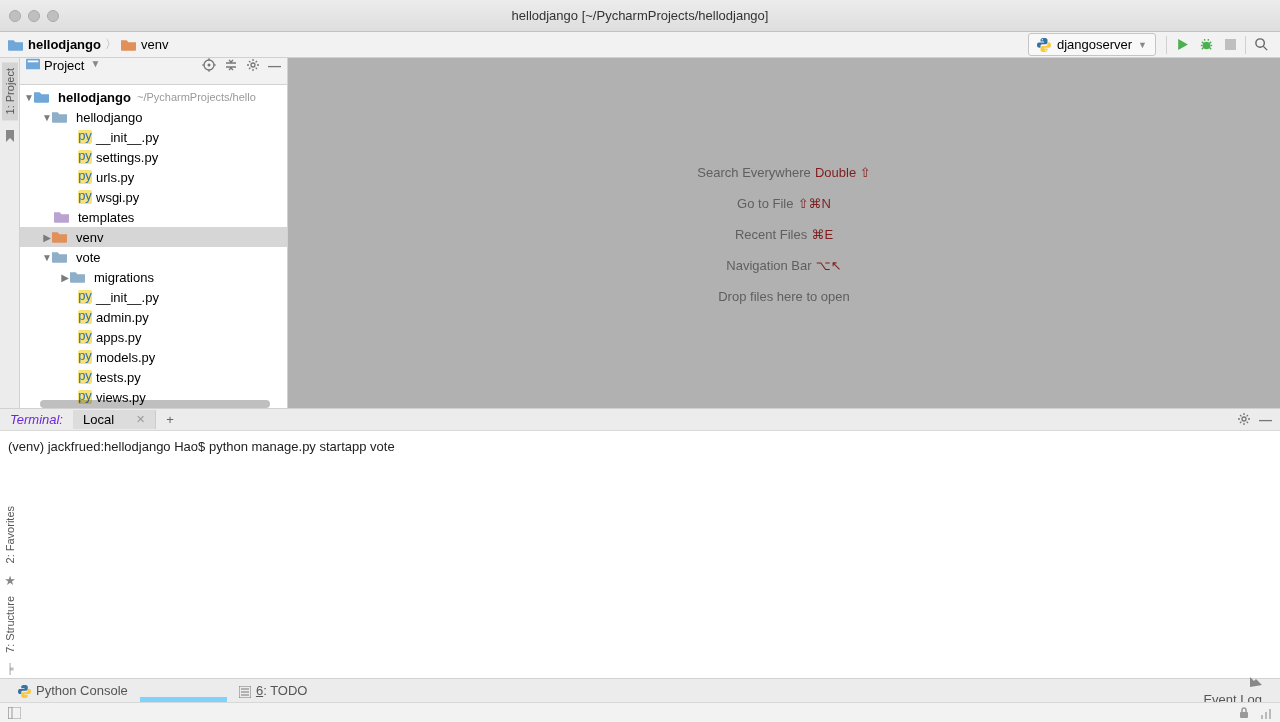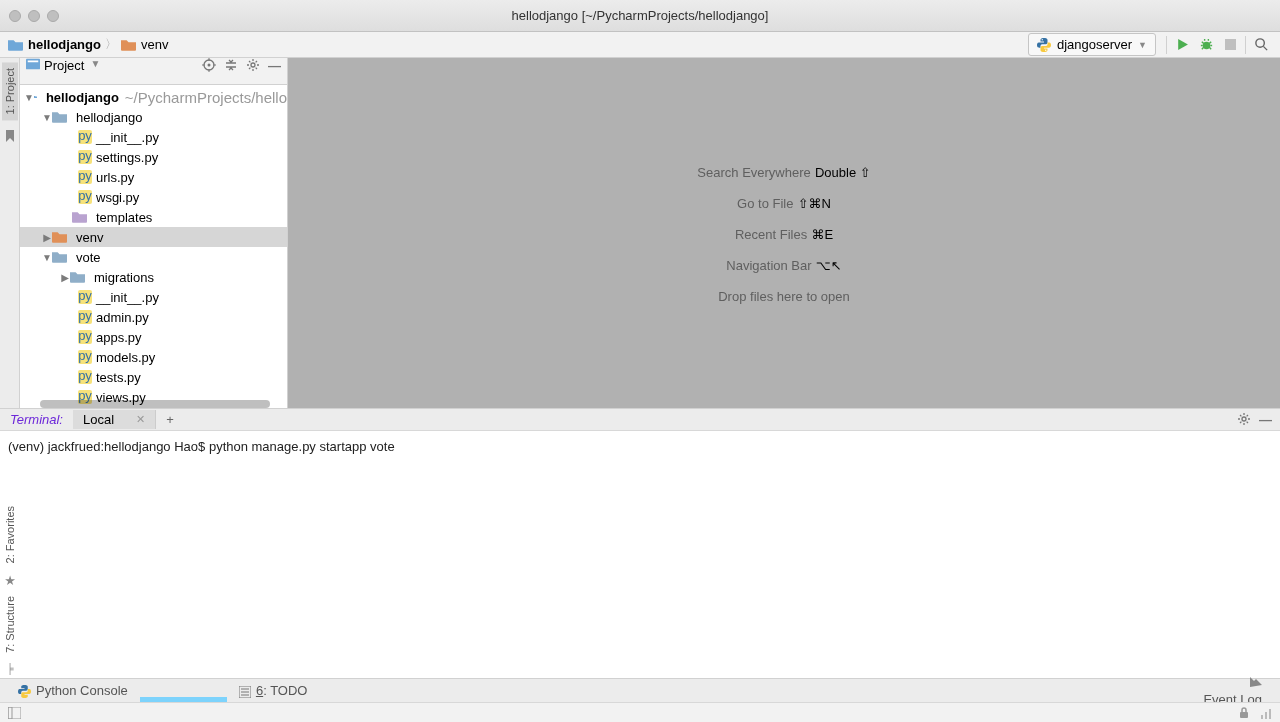--- a/index.html
+++ b/index.html
@@ -22,24 +22,24 @@
 .project-panel { width:268px; background:#fff; border-right:1px solid #d1d1d1; display:flex; flex-direction:column; overflow:hidden; }
 .pp-header { height:27px; background:#f2f2f2; border-bottom:1px solid #d1d1d1; display:flex; align-items:flex-start; padding:0 6px; }
 .pp-title { font-weight:500; margin-left:4px; }
 .pp-arrow { margin-left:6px; color:#888; font-size:10px; }
 .pp-tools { margin-left:auto; display:flex; gap:8px; }
 .tree { flex:1; overflow:hidden; padding-top:2px; }
 .tree-row { height:20px; display:flex; align-items:center; white-space:nowrap; cursor:pointer; }
 .tree-row.selected { background:#d6d6d6; }
 .tri { width:10px; text-align:center; color:#7b7b7b; font-size:10px; display:inline-block; }
 .tree-label { margin-left:4px; }
-.tree-path { color:#999; margin-left:6px; font-size:15px; }
+.tree-path { color:#999; margin-left:6px; font-size:11px; }
 .editor-area { flex:1; background:#b1b1b1; position:relative; display:flex; flex-direction:column; align-items:center; justify-content:center; gap:14px; }
 .hint { font-size:15px; color:#5f5f5f; }
-.hint .kbd { color:#000000; }
+.hint .kbd { color:#7f1d1d; }
 .terminal { background:#fff; border-top:1px solid #d1d1d1; height:270px; display:flex; flex-direction:column; }
 .term-head { height:22px; background:#ececec; border-bottom:1px solid #d8d8d8; display:flex; align-items:center; }
 .term-label { padding:0 10px; color:#6d28d9;font-style:italic; }
 .term-tab { background:#dcdcdc; padding:2px 10px; border-right:1px solid #ccc; display:flex; align-items:center; gap:22px; }
 .term-tab .x { color:#999; font-size:11px; }
 .term-add { padding:0 10px; color:#666; cursor:pointer; }
 .term-tools { margin-left:auto; display:flex; gap:8px; padding-right:8px; }
 .term-body { flex:1; padding:6px 8px; font-family:"Menlo","Consolas",monospace; font-size:15px; color:#222;border-radius:23px; }
 .bottom-tool { height:24px; background:#ececec; border-top:1px solid #d1d1d1; display:flex; align-items:center; padding:0 8px; gap:2px; }
 .btab { padding:2px 10px; color:#555; display:flex; align-items:flex-end; gap:5px; cursor:pointer; font-size:12px; }
@@ -183,21 +183,21 @@
           </svg>
           <span class="tree-label">urls.py</span>
         </div>
       <div class="tree-row" style="padding-left:58px;">
           <svg width="14" height="14" viewBox="0 0 14 14">
             <rect width="14" height="14" fill="#f7e27a" rx="2"></rect>
             <text x="7" y="10" text-anchor="middle" font-size="8" fill="#3672a4">py</text>
           </svg>
           <span class="tree-label">wsgi.py</span>
         </div>
-      <div class="tree-row" style="padding-left:52px;">
+      <div class="tree-row" style="padding-left:34px;">
         <svg class="icon-folder" viewBox="0 0 16 12">
             <path fill="#b9a3d0" d="M0 1h6l2 2h8v8a1 1 0 0 1-1 1H1a1 1 0 0 1-1-1z"></path>
           </svg>
         <span class="tree-label">templates</span>
       </div>
       <div class="tree-row selected" style="padding-left:22px;">
         <span class="tri">▶</span>
         <svg class="icon-folder" viewBox="0 0 16 12">
             <path fill="#e09058" d="M0 1h6l2 2h8v8a1 1 0 0 1-1 1H1a1 1 0 0 1-1-1z"></path>
           </svg>

